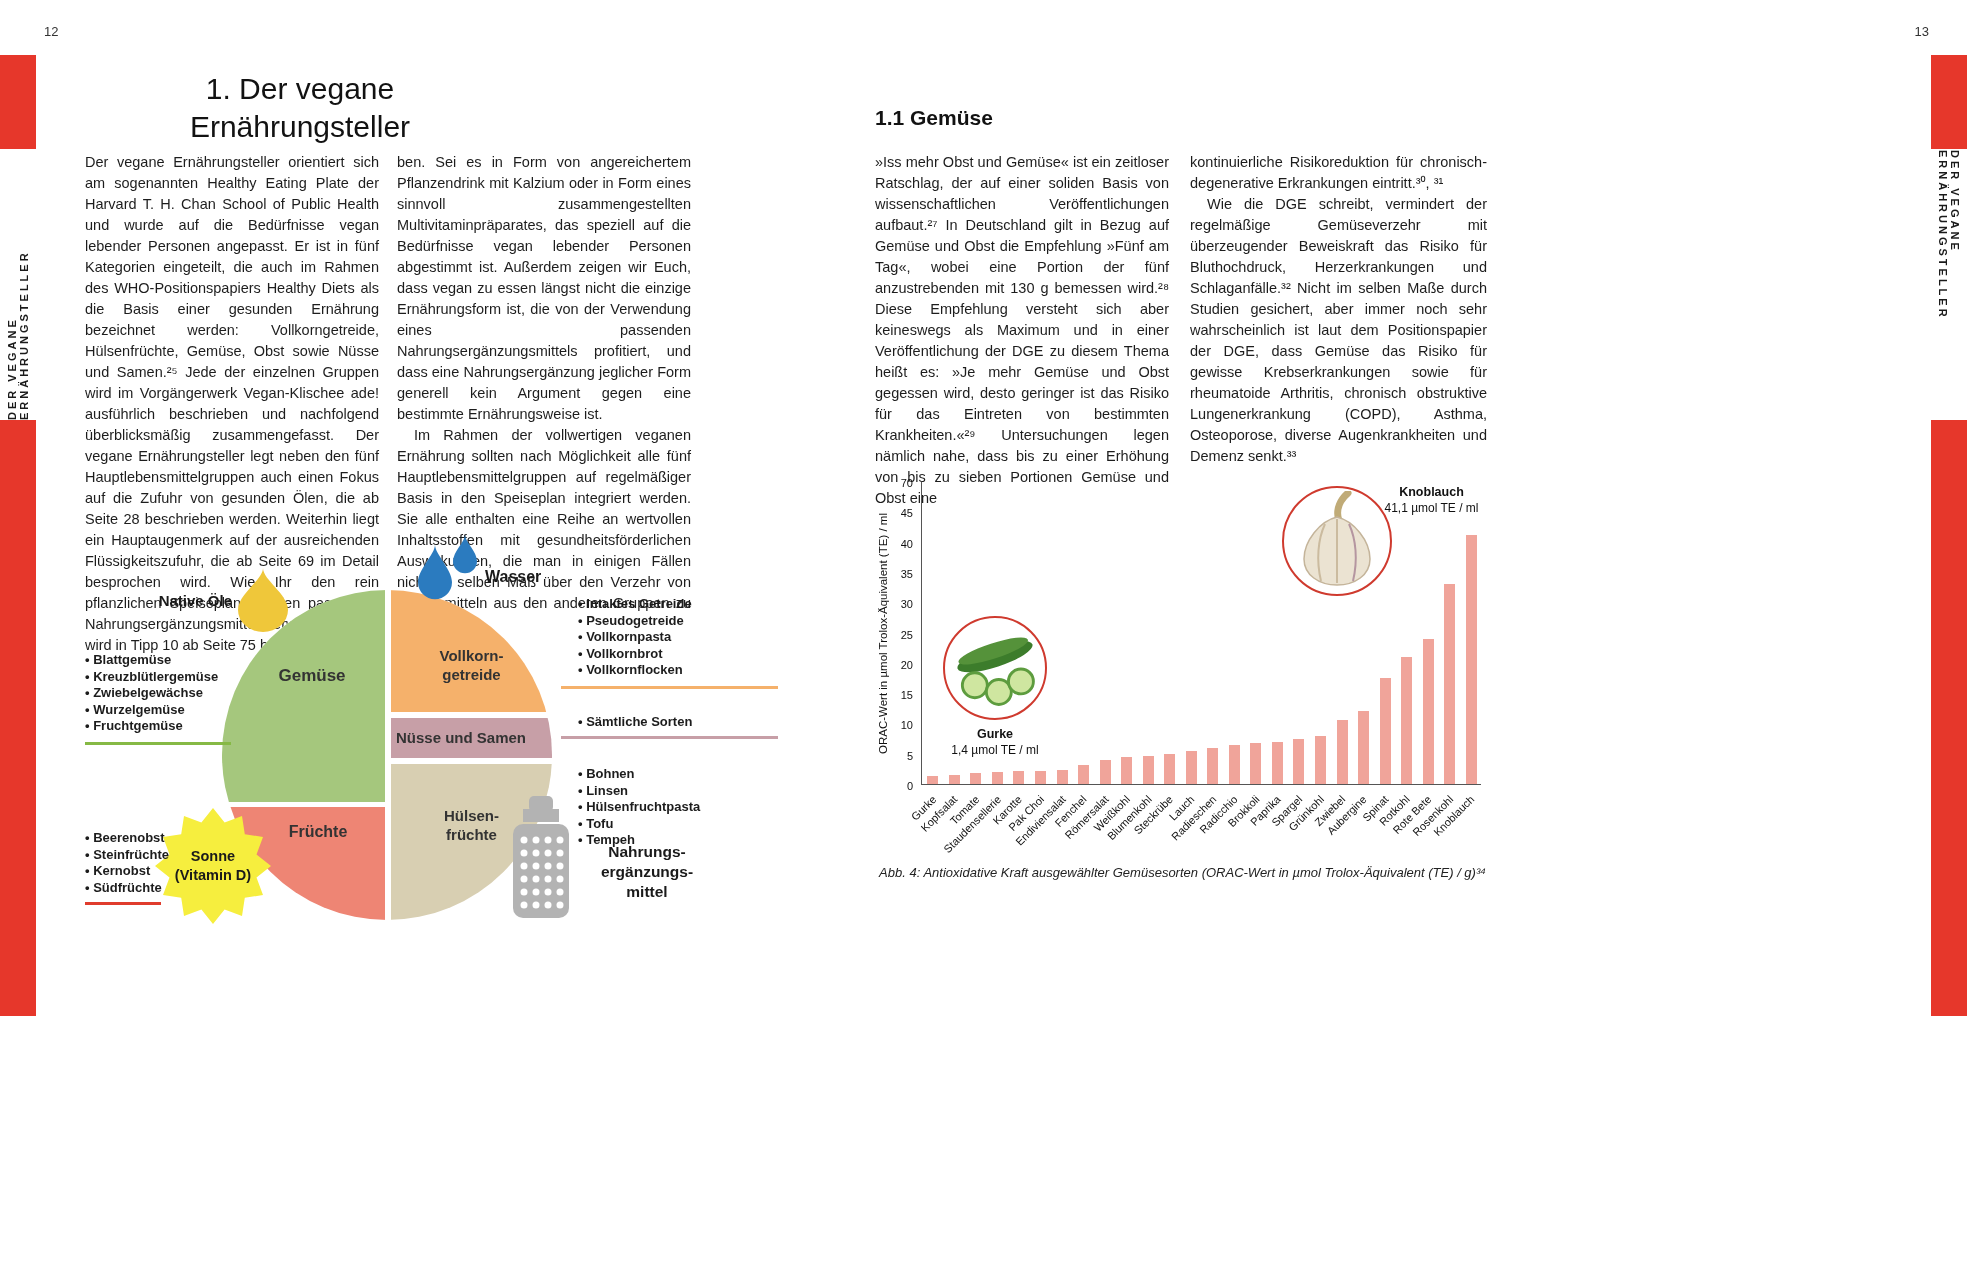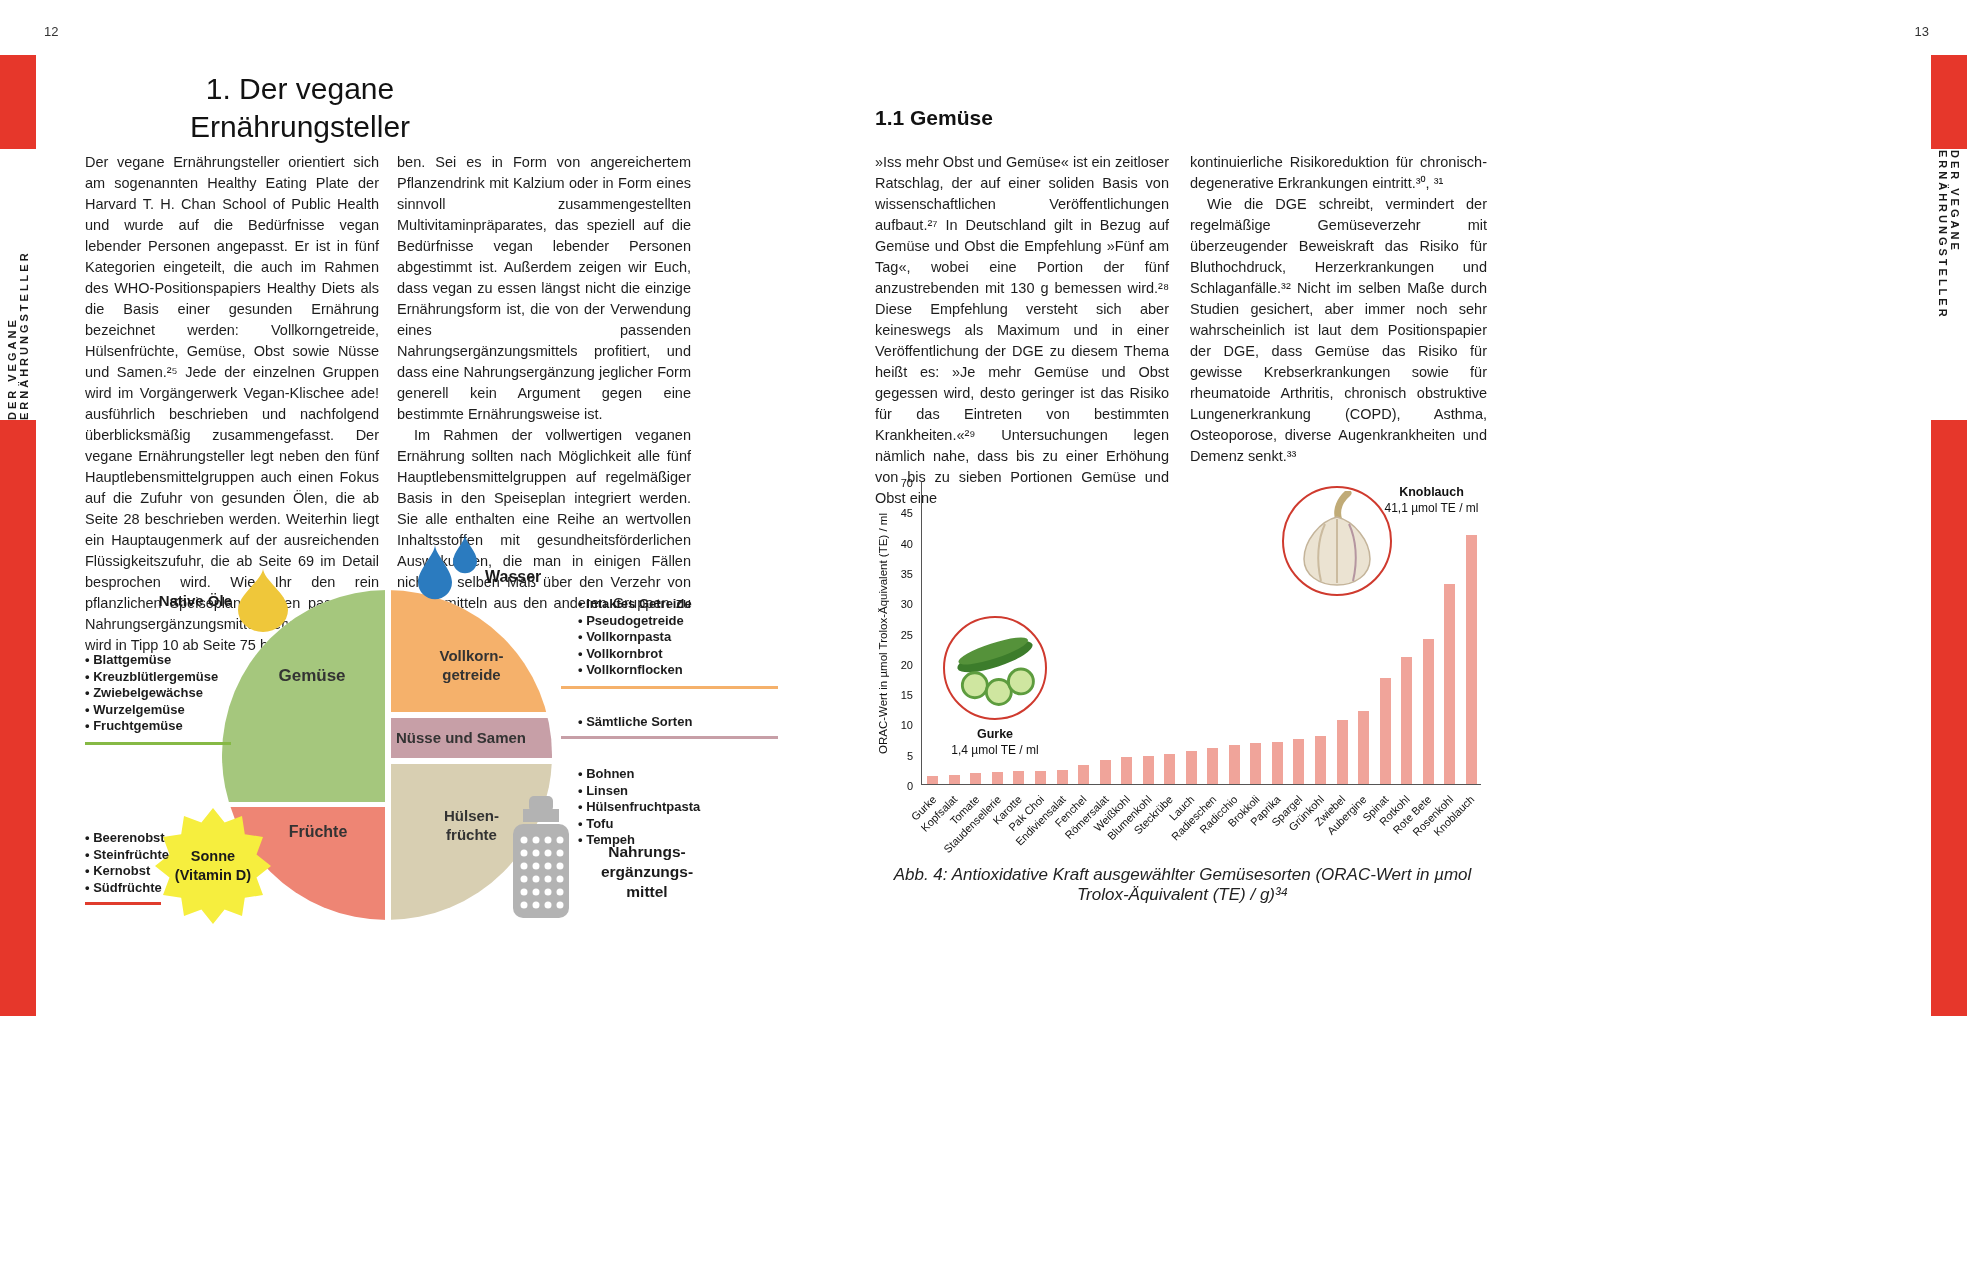--- a/index.html
+++ b/index.html
@@ -58,21 +58,21 @@
   #fruit-list  { left:0;   top:300px; }
   #grain-list  { left:493px;top:66px; }
   #nuts-list   { left:493px;top:184px; }
   #legume-list { left:493px;top:236px; }
   .rule { position:absolute; height:3px; }
   #veg-line   { left:0;    top:212px; width:146px; background:#86b945; }
   #fruit-line { left:0;    top:372px; width:76px;  background:#e03c2d; }
   #grain-line { left:476px; top:156px; width:217px; background:#f5b16b; }
   #nuts-line  { left:476px; top:206px; width:217px; background:#c79fa7; }
 
-  .fig-caption { position:absolute; font-size:17px; color:#222; text-align:center; }
+  .fig-caption { position:absolute; font-size:13px; color:#222; text-align:center; }
   #l-caption { left:0; top:874px; width:710px; }
   #l-caption .it { font-style:italic; }
 
   
   #right-page { position:absolute; left:875px; top:100px; width:615px; height:1100px; }
   .section-heading { position:absolute; left:0; top:6px; font-size:21px; font-weight:bold; color:#121212; }
   #r-col1 { left:0; top:52px; } #r-col2 { left:315px; top:52px; width:297px; }
 
   #r-chart { position:absolute; left:0; top:360px; width:615px; height:450px; }
   .ylab { position:absolute; left:2px; top:22px; height:303px; writing-mode:vertical-rl; transform:rotate(180deg);

